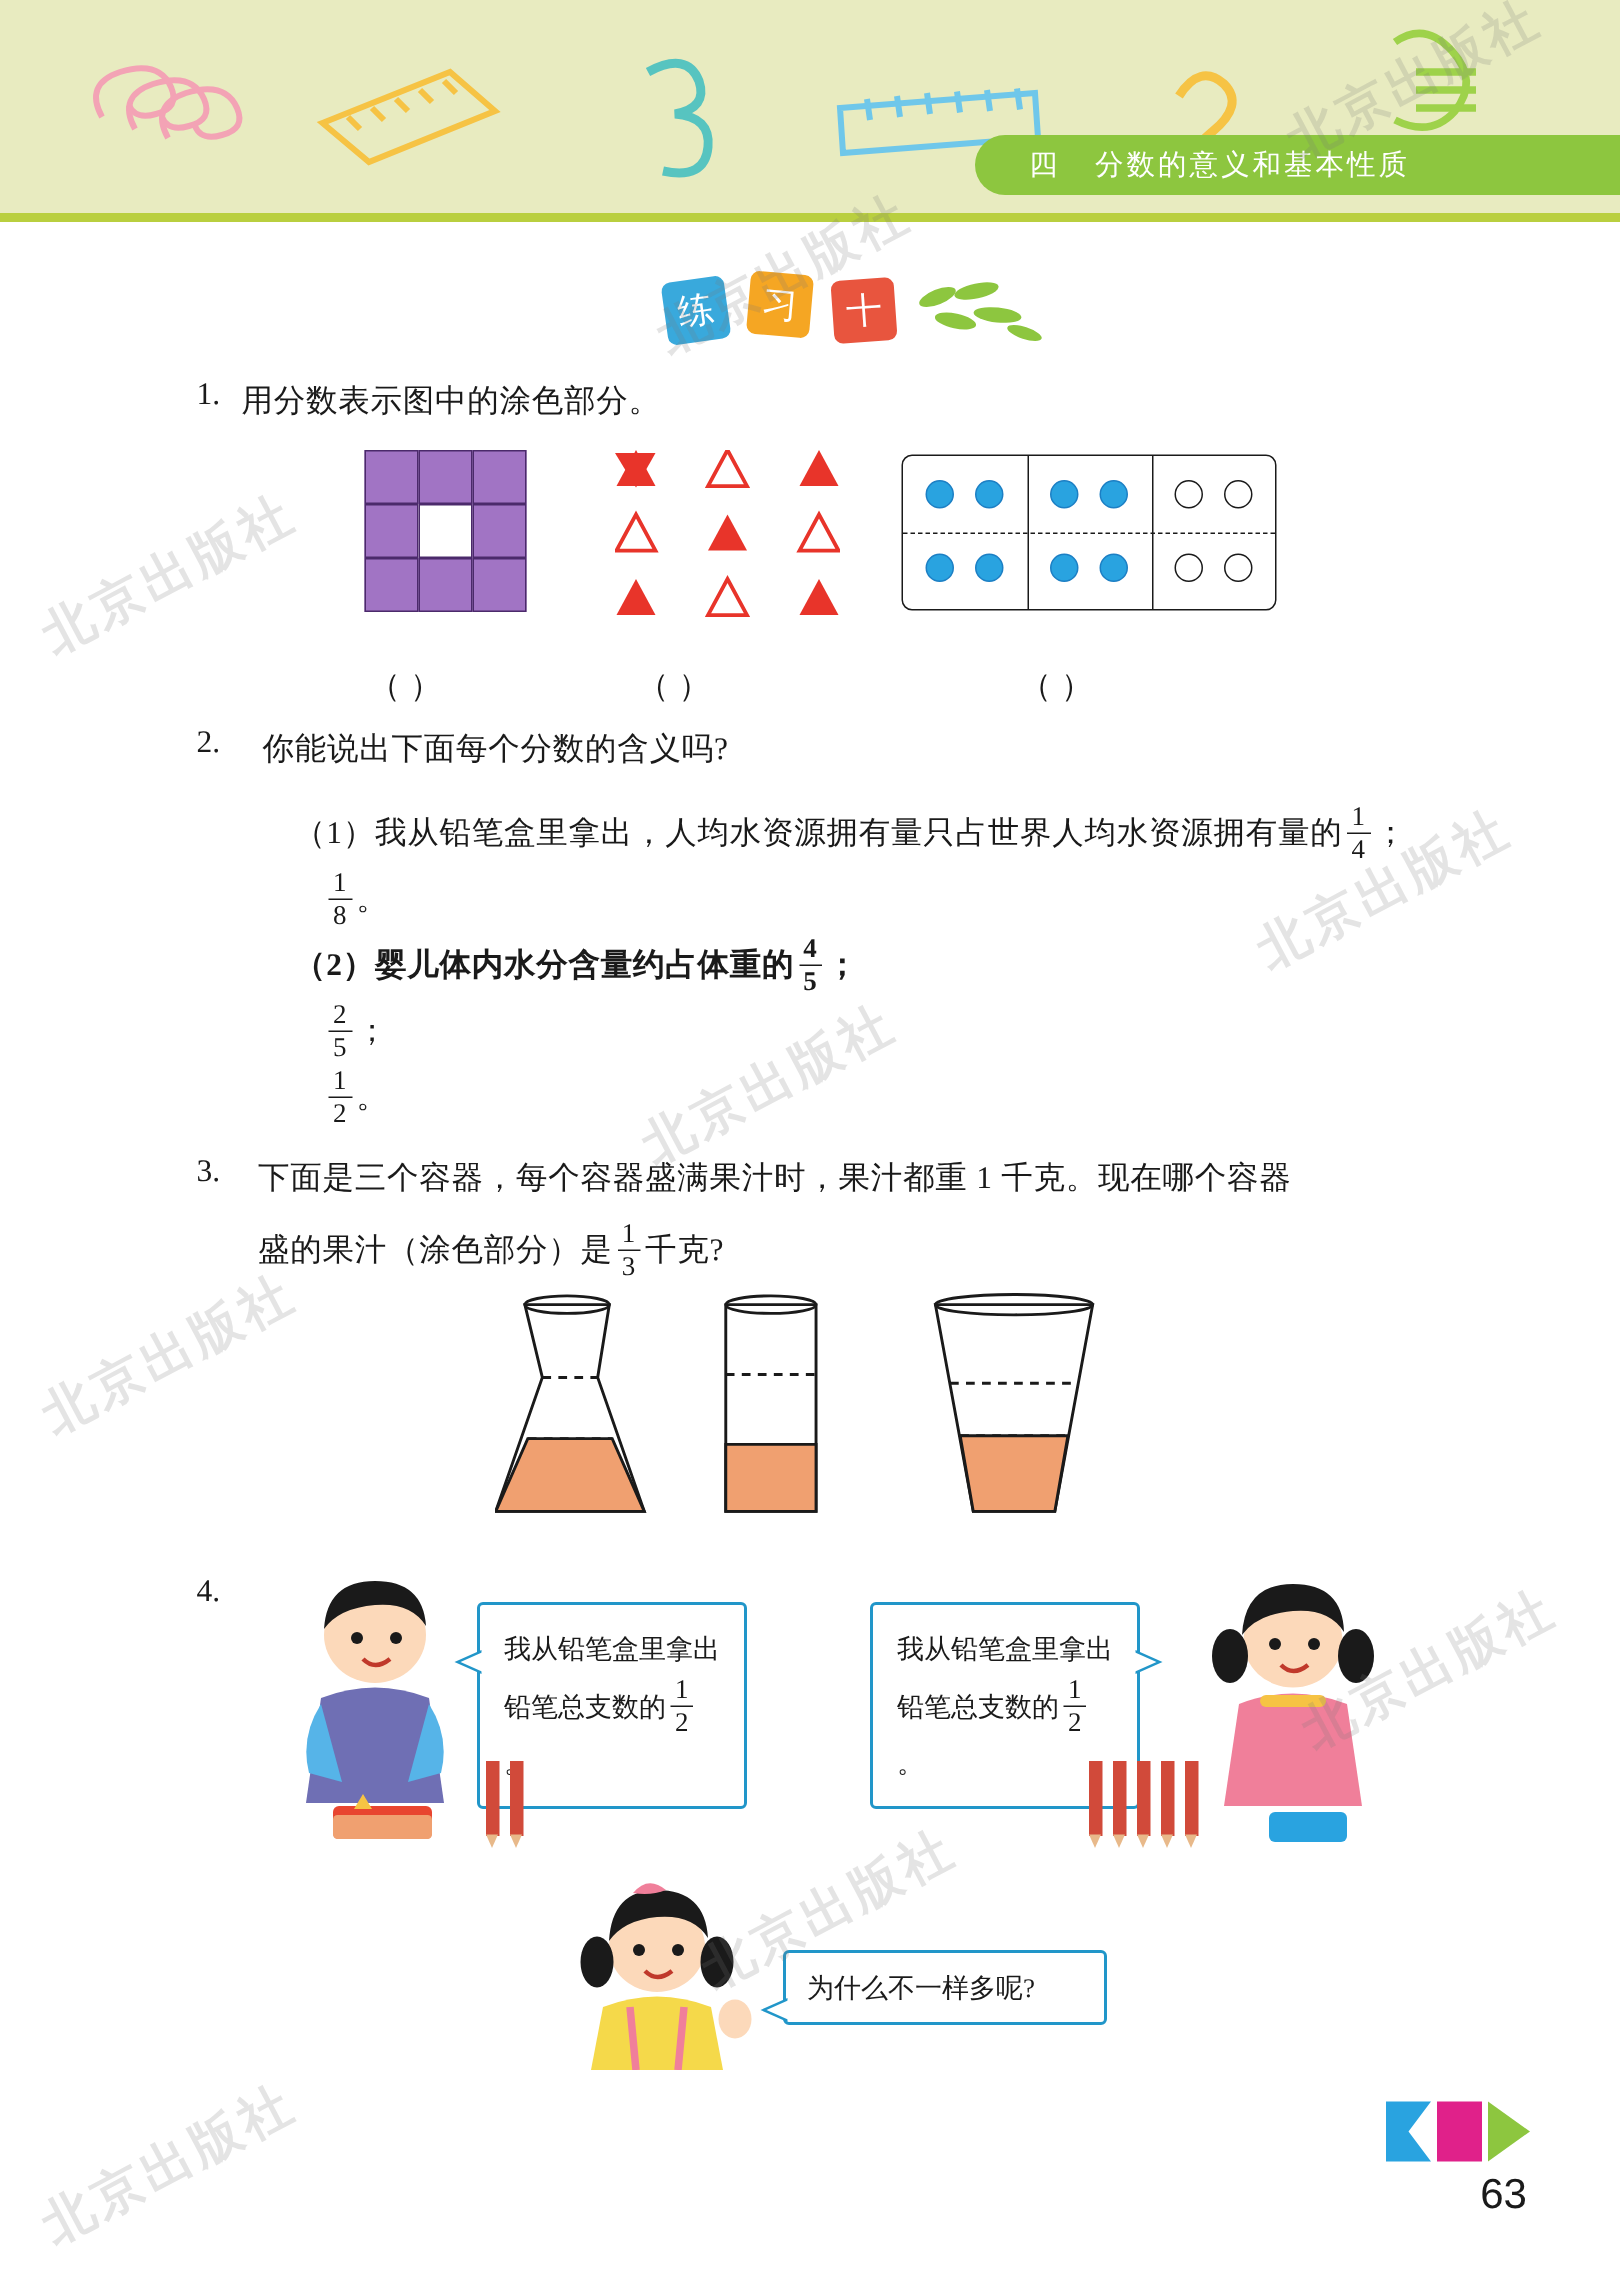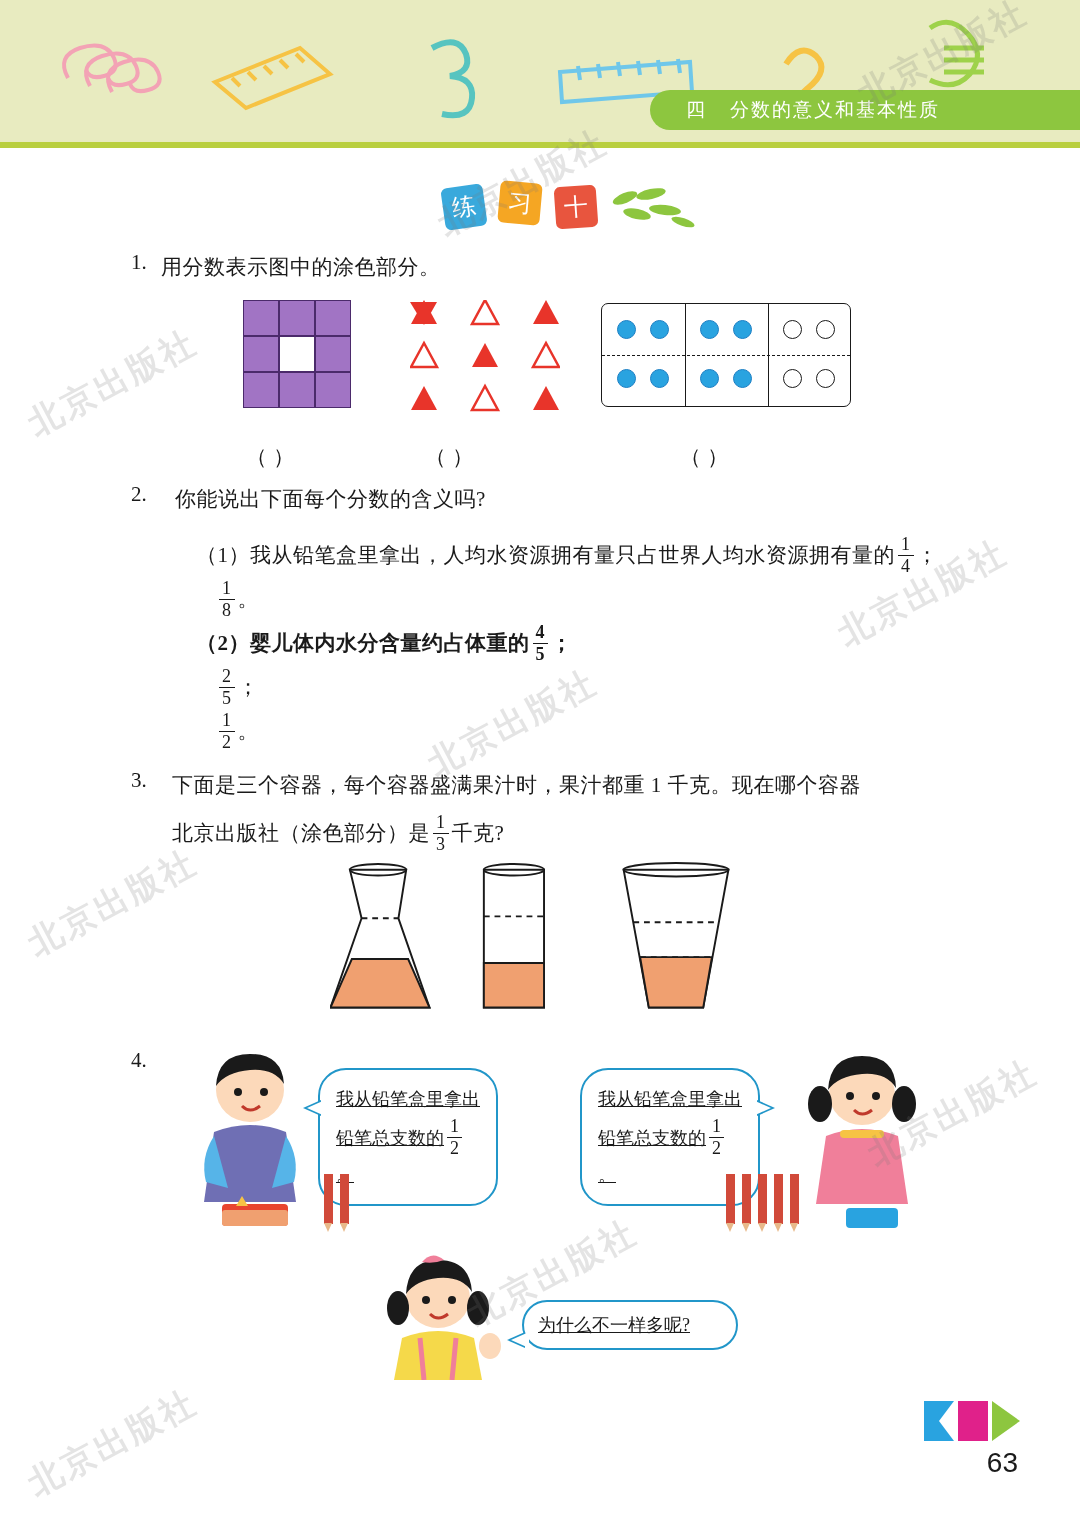--- a/index.html
+++ b/index.html
@@ -76,22 +76,22 @@
     position:absolute; width:19px; height:19px; border-radius:50%;
     border:1.8px solid #1c7fc4; background:#29a3e0;
   }
   .dot.hollow { background:#fff; border-color:#1a1a1a; }
 
   
   .cups { position:absolute; left:330px; top:862px; width:430px; height:165px; }
 
   
   .bubble {
-    position:absolute; border:2px solid #2196c9; border-radius:28px; background:#fff;
-    font-size:18px; line-height:34px; padding:12px 16px; color:#1a1a1a;text-decoration:underline;
+    position:absolute; border:2px solid #2196c9; border-radius:4px; background:#fff;
+    font-size:18px; line-height:34px; padding:12px 16px; color:#1a1a1a;
   }
   .bubble.tail-left:before{
     content:""; position:absolute; left:-17px; top:30px; width:0;height:0;
     border-top:8px solid transparent; border-bottom:8px solid transparent; border-right:18px solid #2196c9;
   }
   .bubble.tail-left:after{
     content:""; position:absolute; left:-13px; top:30px; width:0;height:0;
     border-top:8px solid transparent; border-bottom:8px solid transparent; border-right:18px solid #fff;
   }
   .bubble.tail-right:before{
@@ -251,21 +251,21 @@
 <div class="qtext" style="left:216px; top:666px; width:840px;">
   <span class="frac"><span class="num">2</span><span class="den">5</span></span><span>；</span>
 </div>
 <div class="qtext" style="left:216px; top:710px; width:840px;">
   <span class="frac"><span class="num">1</span><span class="den">2</span></span><span>。</span>
 </div>
 
 <div class="qnum" style="left:131px; top:768px;">3.</div>
 <div class="qtext" style="left:172px; top:768px;">下面是三个容器，每个容器盛满果汁时，果汁都重 1 千克。现在哪个容器</div>
 <div class="qtext" style="left:172px; top:812px;">
-  <span>北京出版社（涂色部分）是</span><span class="frac"><span class="num">1</span><span class="den">3</span></span><span>千克?</span>
+  <span>盛的果汁（涂色部分）是</span><span class="frac"><span class="num">1</span><span class="den">3</span></span><span>千克?</span>
 </div>
 
 <svg class="cups" viewBox="0 0 430 170" width="430" height="170">
 
   <g stroke="#1a1a1a" stroke-width="2" fill="none">
     <path d="M14,8 L72,8 L64,58 L96,150 L-6,150 L26,58 Z" fill="#fff"></path>
     <path d="M26,58 L64,58" stroke-dasharray="6 5"></path>
     <ellipse cx="43" cy="8" rx="29" ry="6"></ellipse>
     <path d="M16,100 L74,100" stroke-dasharray="6 5"></path>
   </g>

